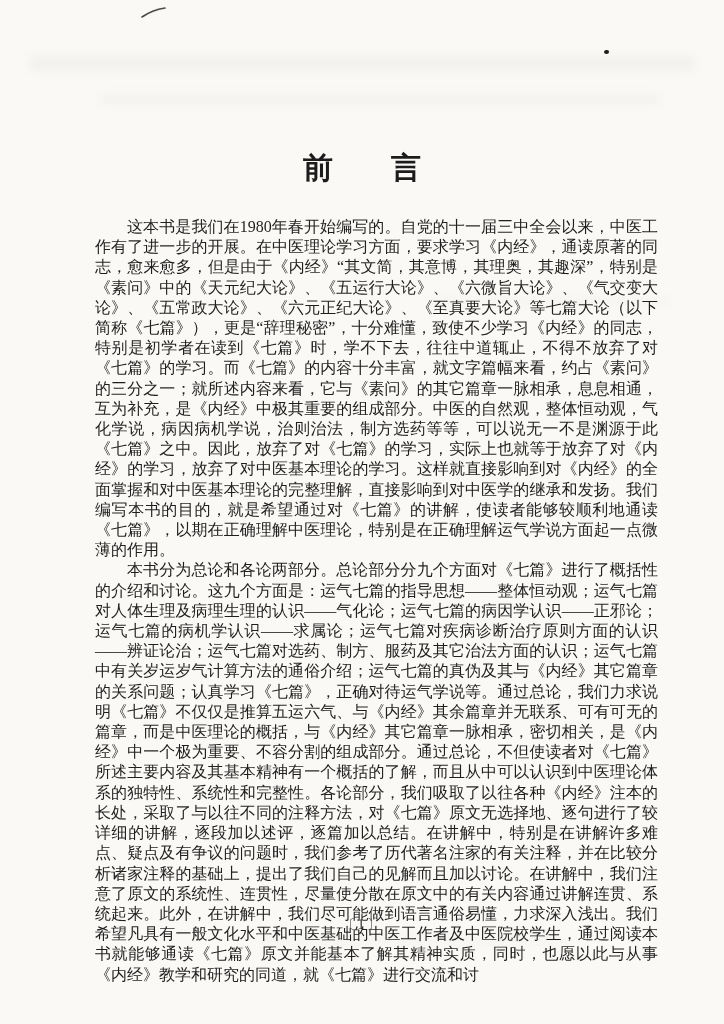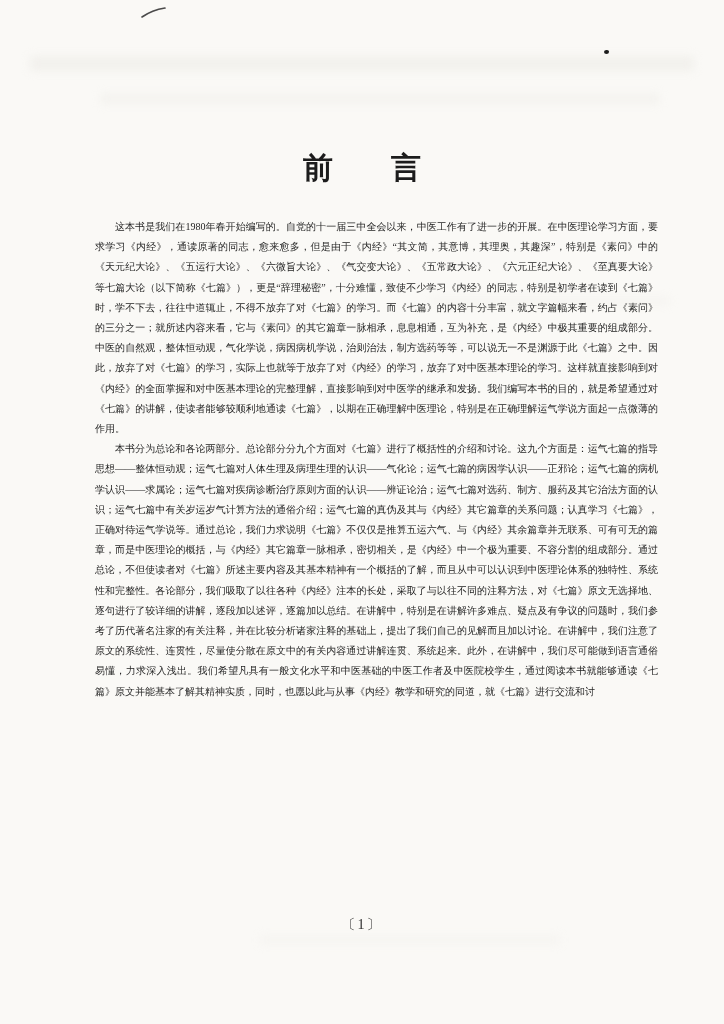--- a/index.html
+++ b/index.html
@@ -58,21 +58,21 @@
     color: #1c1c1c;
     letter-spacing: 0;
     line-height: 1.2;
   }
 
   .body-text {
     position: absolute;
     top: 217px;
     left: 95px;
     width: 563px;
-    font-size: 10px;
+    font-size: 16px;
     line-height: 20.2px;
     text-align: justify;
     text-justify: inter-character;
     word-break: break-all;
     color: #1f1f1f;
   }
   .body-text p {
     margin: 0;
     padding: 0;
     text-indent: 2em;

